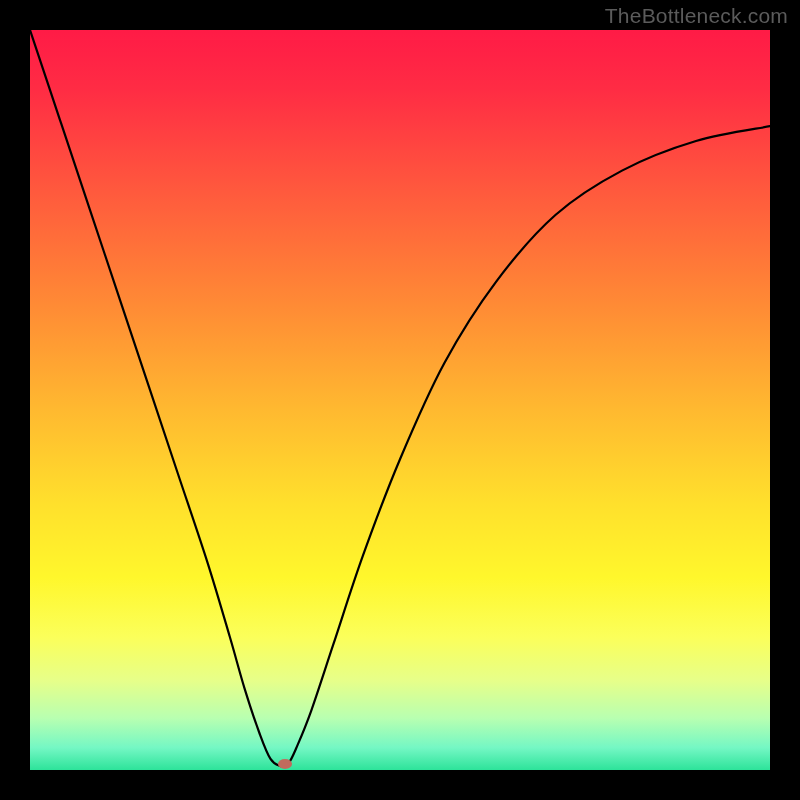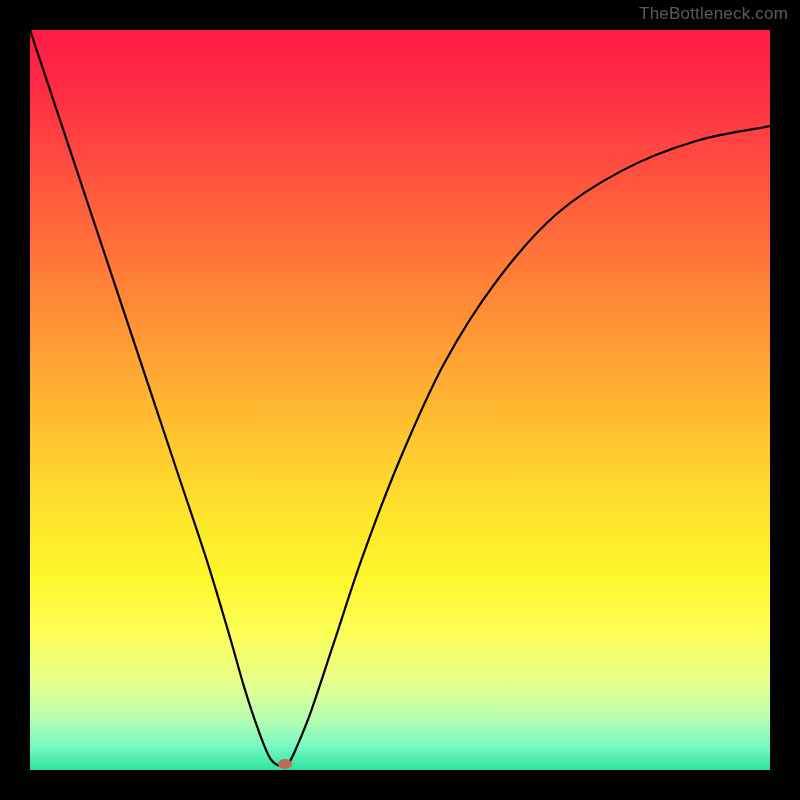--- a/index.html
+++ b/index.html
@@ -9,21 +9,21 @@
     background: #000;
     position: relative;
     overflow: hidden;
     font-family: Arial, sans-serif;
   }
   .watermark {
     position: absolute;
     top: 4px;
     right: 12px;
     color: #5b5b5b;
-    font-size: 17px;
+    font-size: 21px;
     font-weight: 400;
     z-index: 10;
     letter-spacing: 0.2px;
   }
   .plot-area {
     position: absolute;
     left: 30px;
     top: 30px;
     width: 740px;
     height: 740px;

